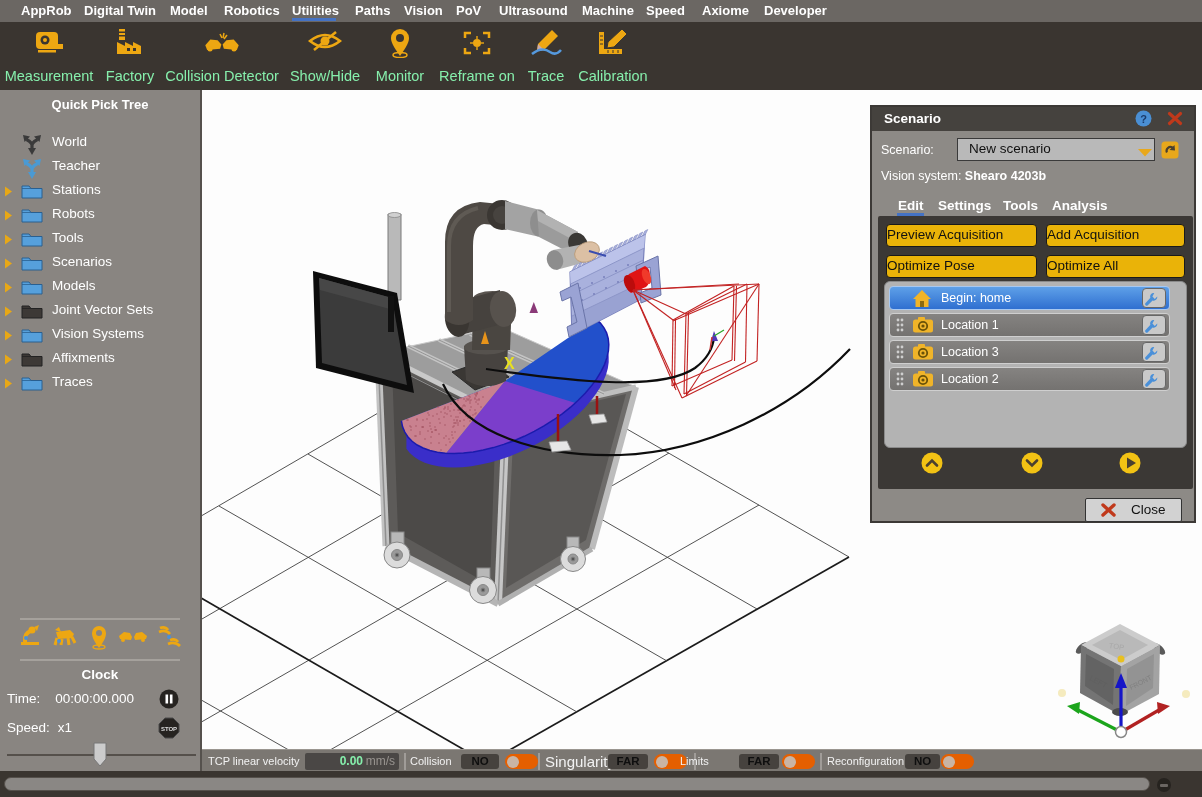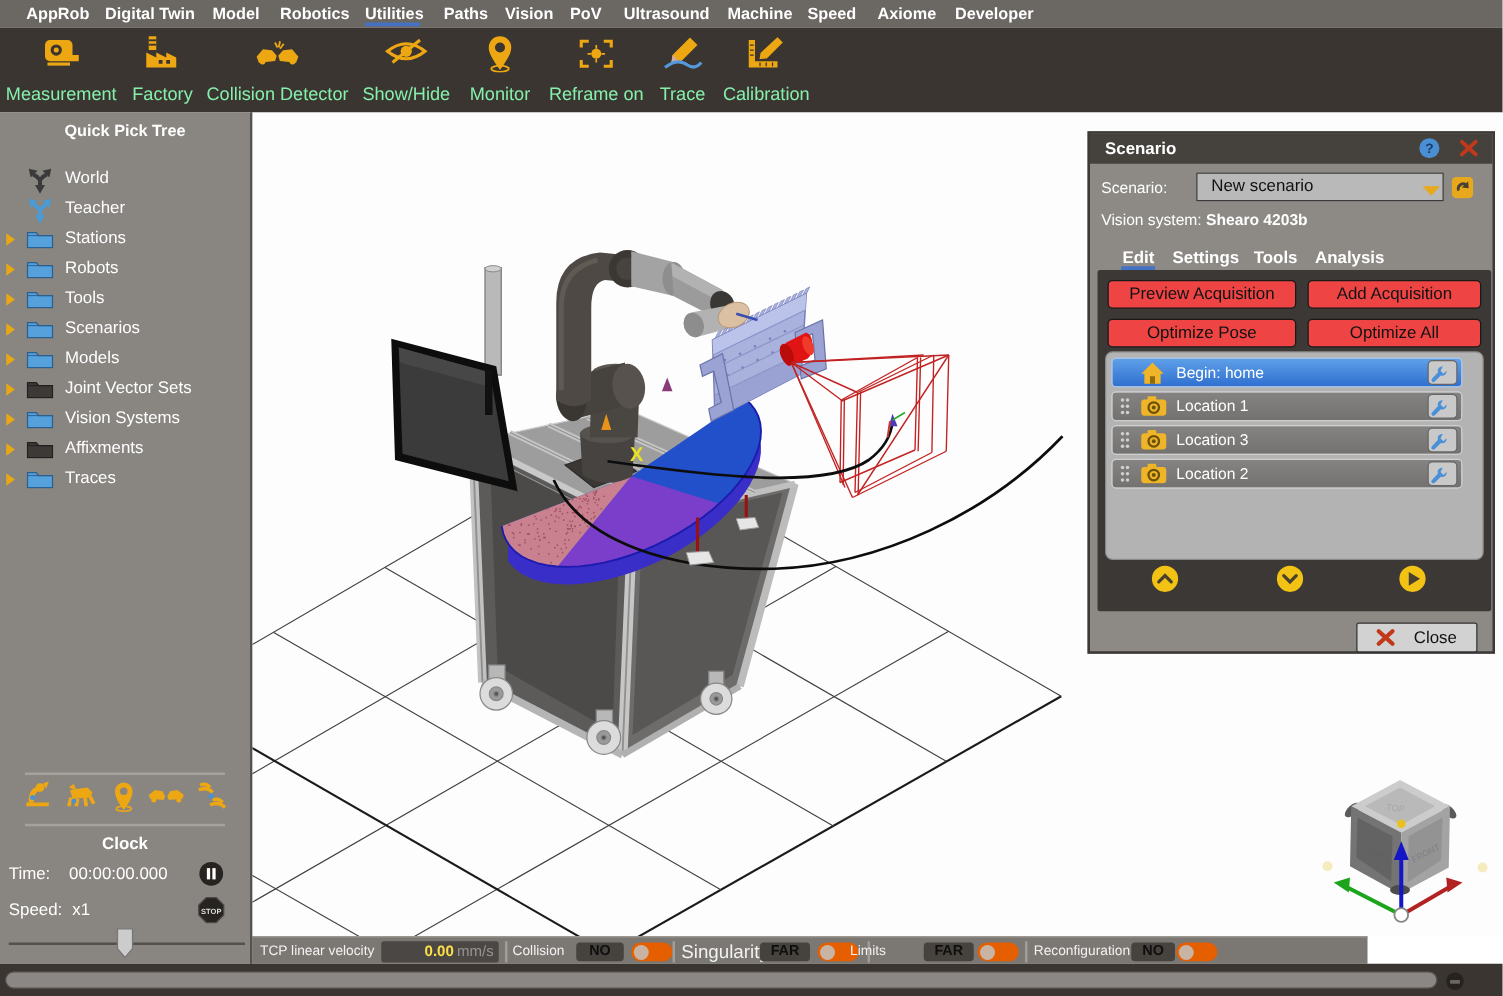--- a/index.html
+++ b/index.html
@@ -25,35 +25,35 @@
   border:2px solid #3c3936; }
 .dtitle { position:absolute; left:0; top:0; width:100%; height:24px; background:#45423e; color:#fff;
   font-weight:bold; font-size:13.5px; line-height:24px; padding-left:12px; }
 .dhelp { position:absolute; right:42px; top:3px; }
 .dx { position:absolute; right:11px; top:4px; }
 .dlabel { position:absolute; color:#fff; font-size:12.5px; }
 .dinput { position:absolute; left:85px; top:31px; width:198px; height:23px; background:#b9b9b9;
   border:1.5px solid #3a3a3a; color:#111; font-size:13.5px; line-height:20px; padding-left:11px; }
 .dtab { position:absolute; top:91px; color:#fff; font-size:13.5px; font-weight:bold; }
 .dpanel { position:absolute; left:6px; top:109px; width:315px; height:273px; background:#3b3835; border-radius:2px; }
-.dbtn { position:absolute; height:23px; background:#ef4444; border:1.5px solid #191919; border-radius:4px;
-  color:#111; font-size:13.5px; text-align:center; line-height:20px; }
+.dbtn { position:absolute; height:23px; background:#eab308; border:1.5px solid #191919; border-radius:4px;
+  color:#111; font-size:13.5px; line-height:20px; }
 .dlist { position:absolute; left:6px; top:65px; width:303px; height:167px; background:#b3b3b3;
   border-radius:6px; border:1px solid #8a8a8a; }
 .lrowi { position:absolute; left:4px; width:281px; height:24px; border-radius:4px; border:1px solid #cfcfcf;
   background:linear-gradient(#858381,#747270); }
 .lrowi.sel { background:linear-gradient(#5ea0e8,#2f6fd0); border-color:#a8c8f0; }
 .drag { position:absolute; left:6px; top:4px; }
 .licon { position:absolute; top:2px; }
 .ltxt { position:absolute; left:51px; top:4px; color:#fff; font-size:12.5px; }
 .wbtn { position:absolute; right:3px; top:1px; width:24px; height:20px; background:#c9c9c9; border:1px solid #666;
   border-radius:4px; text-align:center; padding-top:2px; }
 .dclose { position:absolute; left:213px; top:391px; width:97px; height:24px; background:#d2d2d2;
   border:1.5px solid #333; border-radius:2px; color:#111; font-size:13.5px; text-align:center; line-height:21px; }
-.statusbar { position:absolute; left:202px; top:749px; width:892px; height:22px; background:#7b7772;
+.statusbar { position:absolute; left:202px; top:749px; width:1000px; height:22px; background:#7b7772;
   border-top:1px solid #9a9690; }
 .bottombar { position:absolute; left:0; top:771px; width:1202px; height:26px; background:#3a3530; }
 </style></head>
 <body>
 <div class="menubar">
     <span style="left:21px">AppRob</span>
     <span style="left:84px">Digital Twin</span>
     <span style="left:170px">Model</span>
     <span style="left:224px">Robotics</span>
     <span style="left:292px">Utilities</span>
@@ -877,21 +877,21 @@
           </g>
         </svg>
       </span>
       <span style="position:absolute;left:45px;top:0;line-height:21px">Close</span>
     </div>
 </div>
 
 <div class="statusbar">
     <div style="position:absolute;left:6px;top:0;line-height:23px;color:#f2f2f2;font-size:11px">TCP linear velocity</div>
     <div style="position:absolute;left:103px;top:3px;width:94px;height:17px;background:#4a4745;border-radius:2px;">
-      <span style="position:absolute;right:36px;color:#fde047;font-weight:bold;font-size:12px;line-height:17px">0.00</span>
+      <span style="position:absolute;right:36px;color:#86efac;font-weight:bold;font-size:12px;line-height:17px">0.00</span>
       <span style="position:absolute;right:4px;color:#989490;font-size:12px;line-height:17px">mm/s</span>
     </div>
     <div style="position:absolute;left:202px;top:3px;width:1.5px;height:17px;background:#a09c98"></div>
     <div style="position:absolute;left:208px;top:0;line-height:23px;color:#f2f2f2;font-size:11px">Collision</div>
     <div style="position:absolute;left:259px;top:4px;width:38px;height:15px;background:#46423e;border-radius:3px;color:#0f0f0f;font-weight:bold;font-size:11.5px;text-align:center;line-height:15px">NO</div>
     <div style="position:absolute;left:303px;top:4px;width:33px;height:15px;background:#e55f00;border-radius:8px">
       <div style="position:absolute;left:2px;top:1.5px;width:12px;height:12px;background:#c9b4a4;border-radius:50%"></div>
     </div>
     <div style="position:absolute;left:336px;top:3px;width:1.5px;height:17px;background:#a09c98"></div>
     <div style="position:absolute;left:343px;top:0;line-height:23px;color:#f2f2f2;font-size:15px">Singularity</div>

